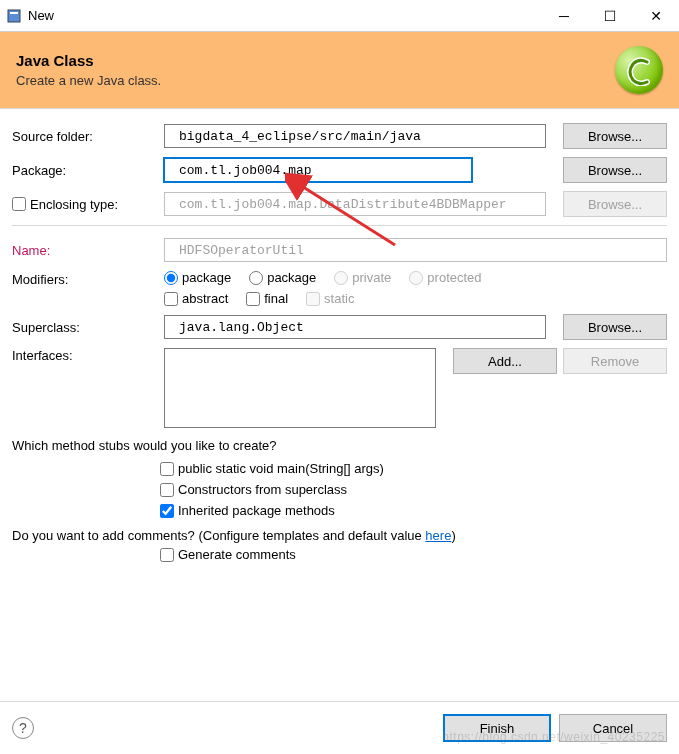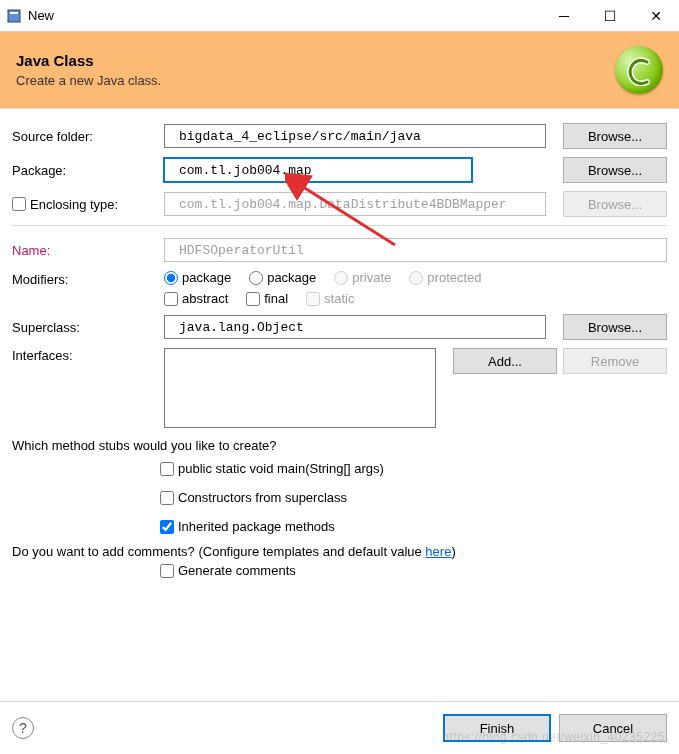--- a/index.html
+++ b/index.html
@@ -102,21 +102,21 @@
       height: 80px;
       border: 1px solid #7a7a7a;
       padding: 4px;
       font-size: 13px;
       resize: none;
     }
     .interfaces-btns { display: flex; gap: 6px; }
 
     .stubs { margin-top: 10px; }
     .stubs-q { margin-bottom: 8px; }
-    .stubs-opts { padding-left: 148px; display: flex; flex-direction: column; gap: 14px; }
+    .stubs-opts { padding-left: 148px; display: flex; flex-direction: column; gap: 6px; }
 
     .comments { margin-top: 10px; }
     .comments-q a { color: #0066cc; text-decoration: underline; }
     .comments-opt { padding-left: 148px; margin-top: 4px; }
 
     .footer {
       position: absolute;
       bottom: 0;
       left: 0; right: 0;
       border-top: 1px solid #d8d8d8;

